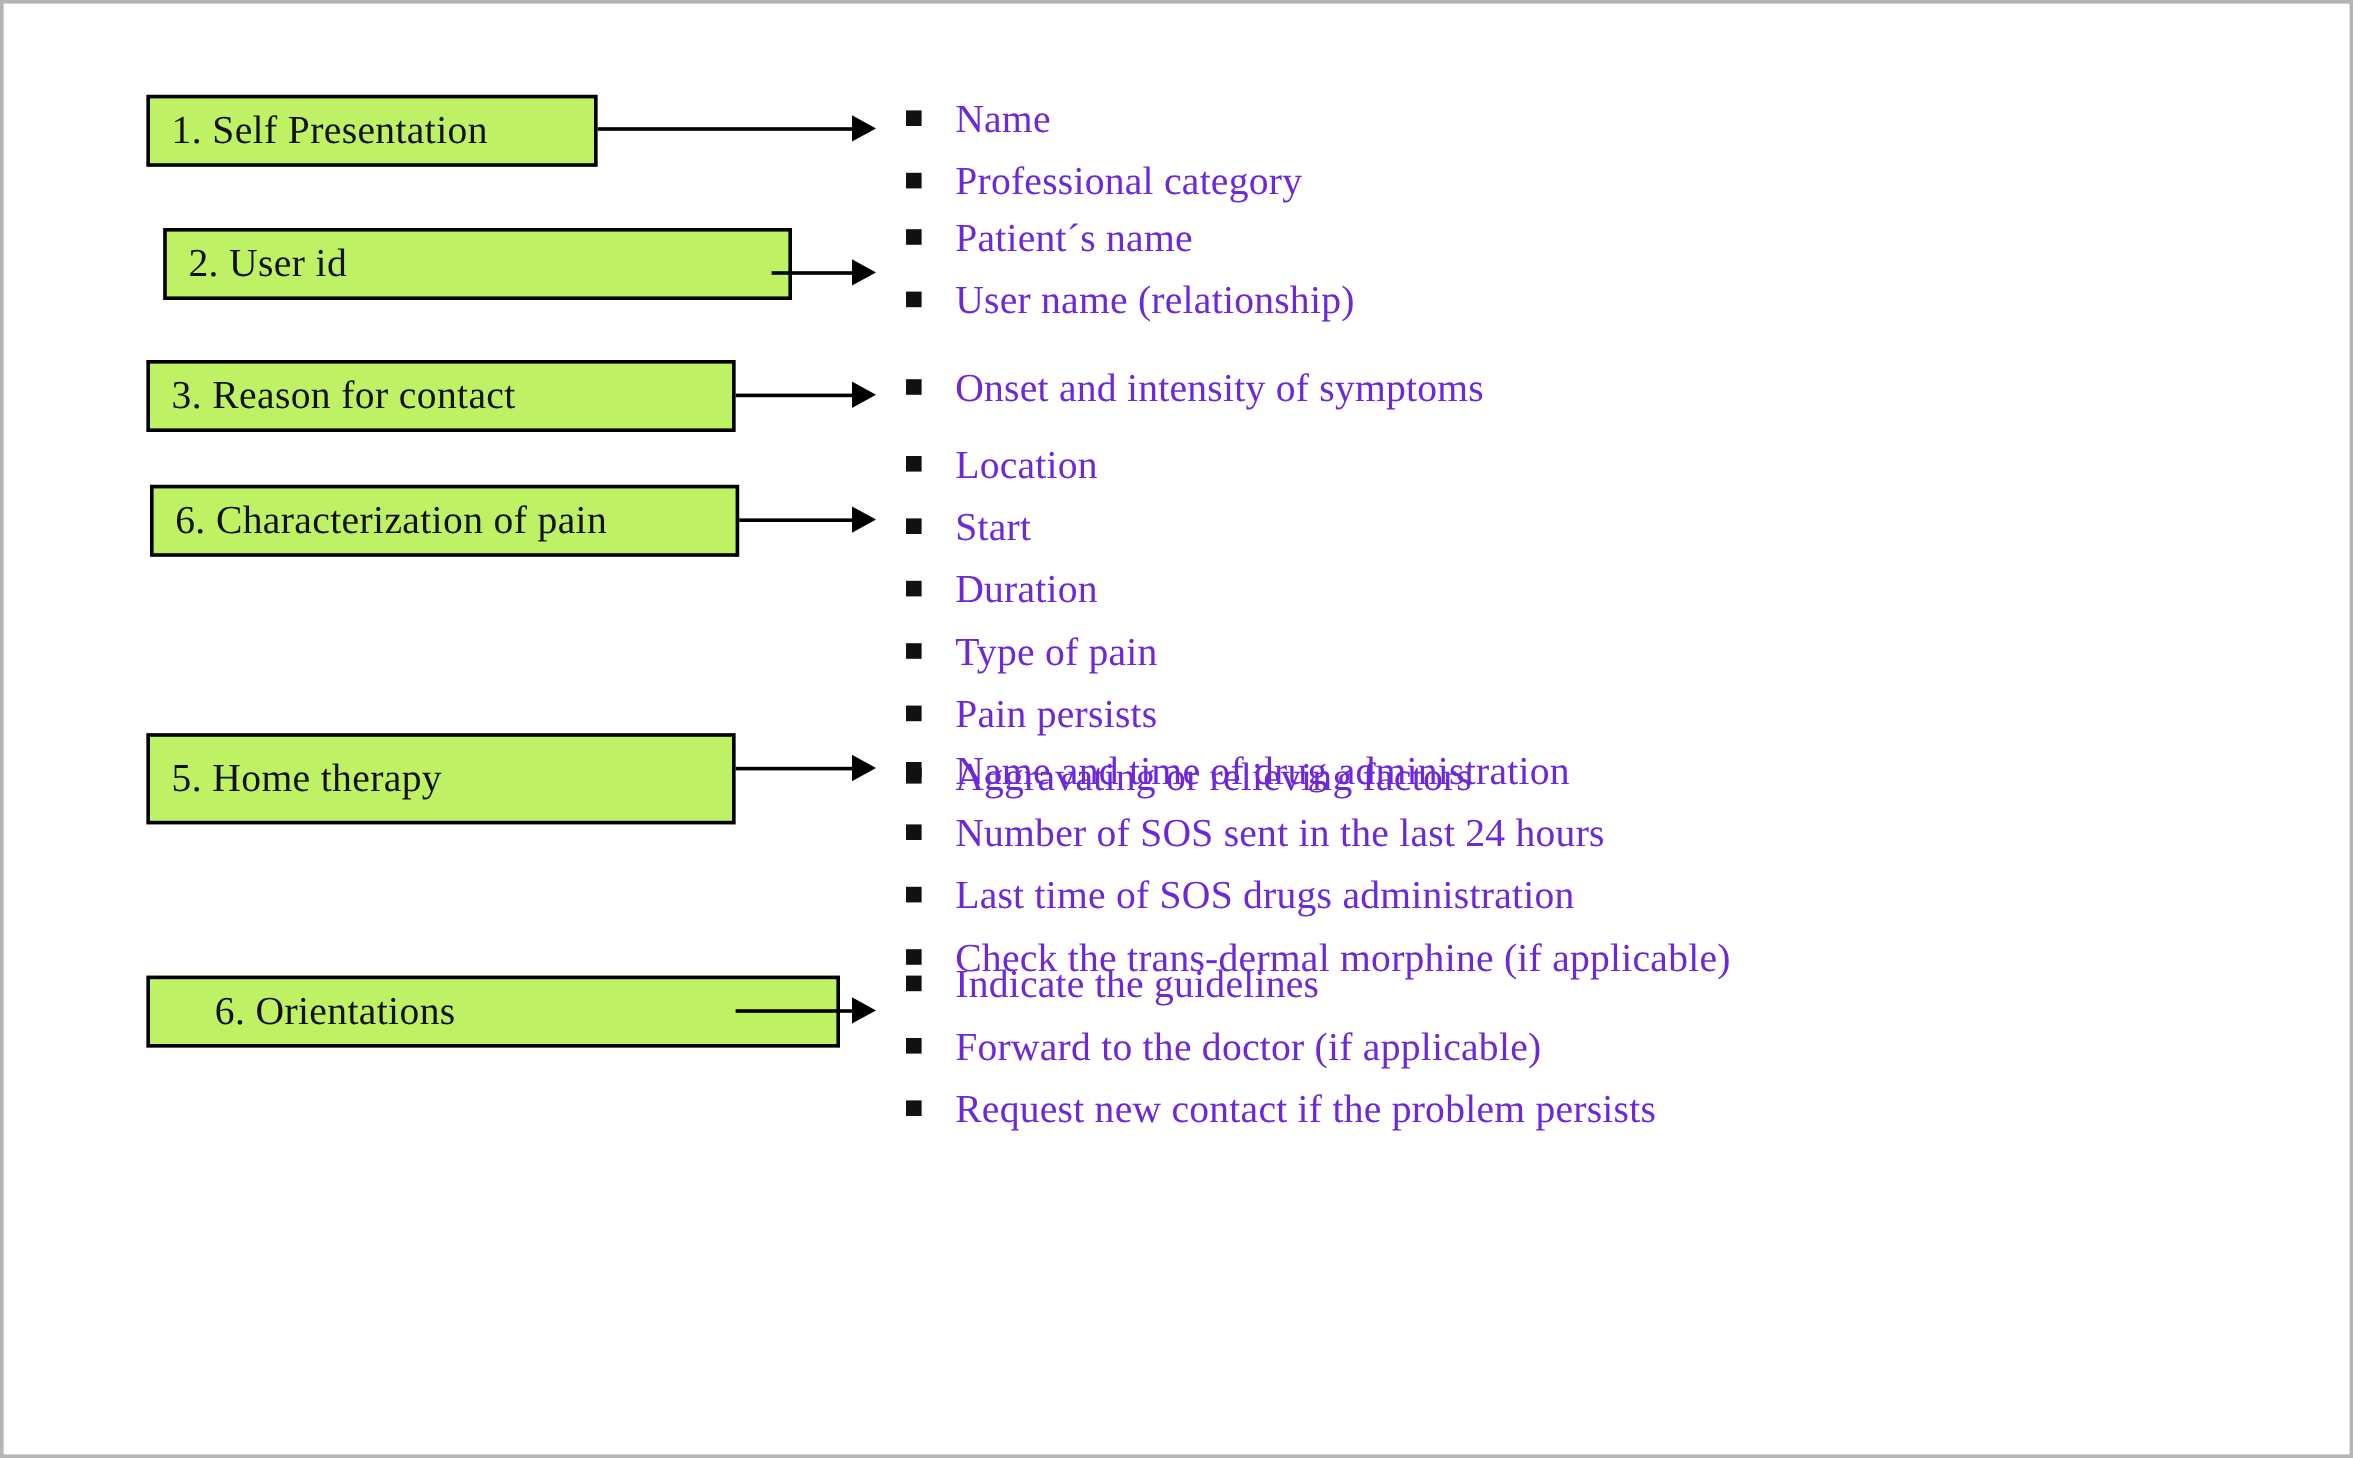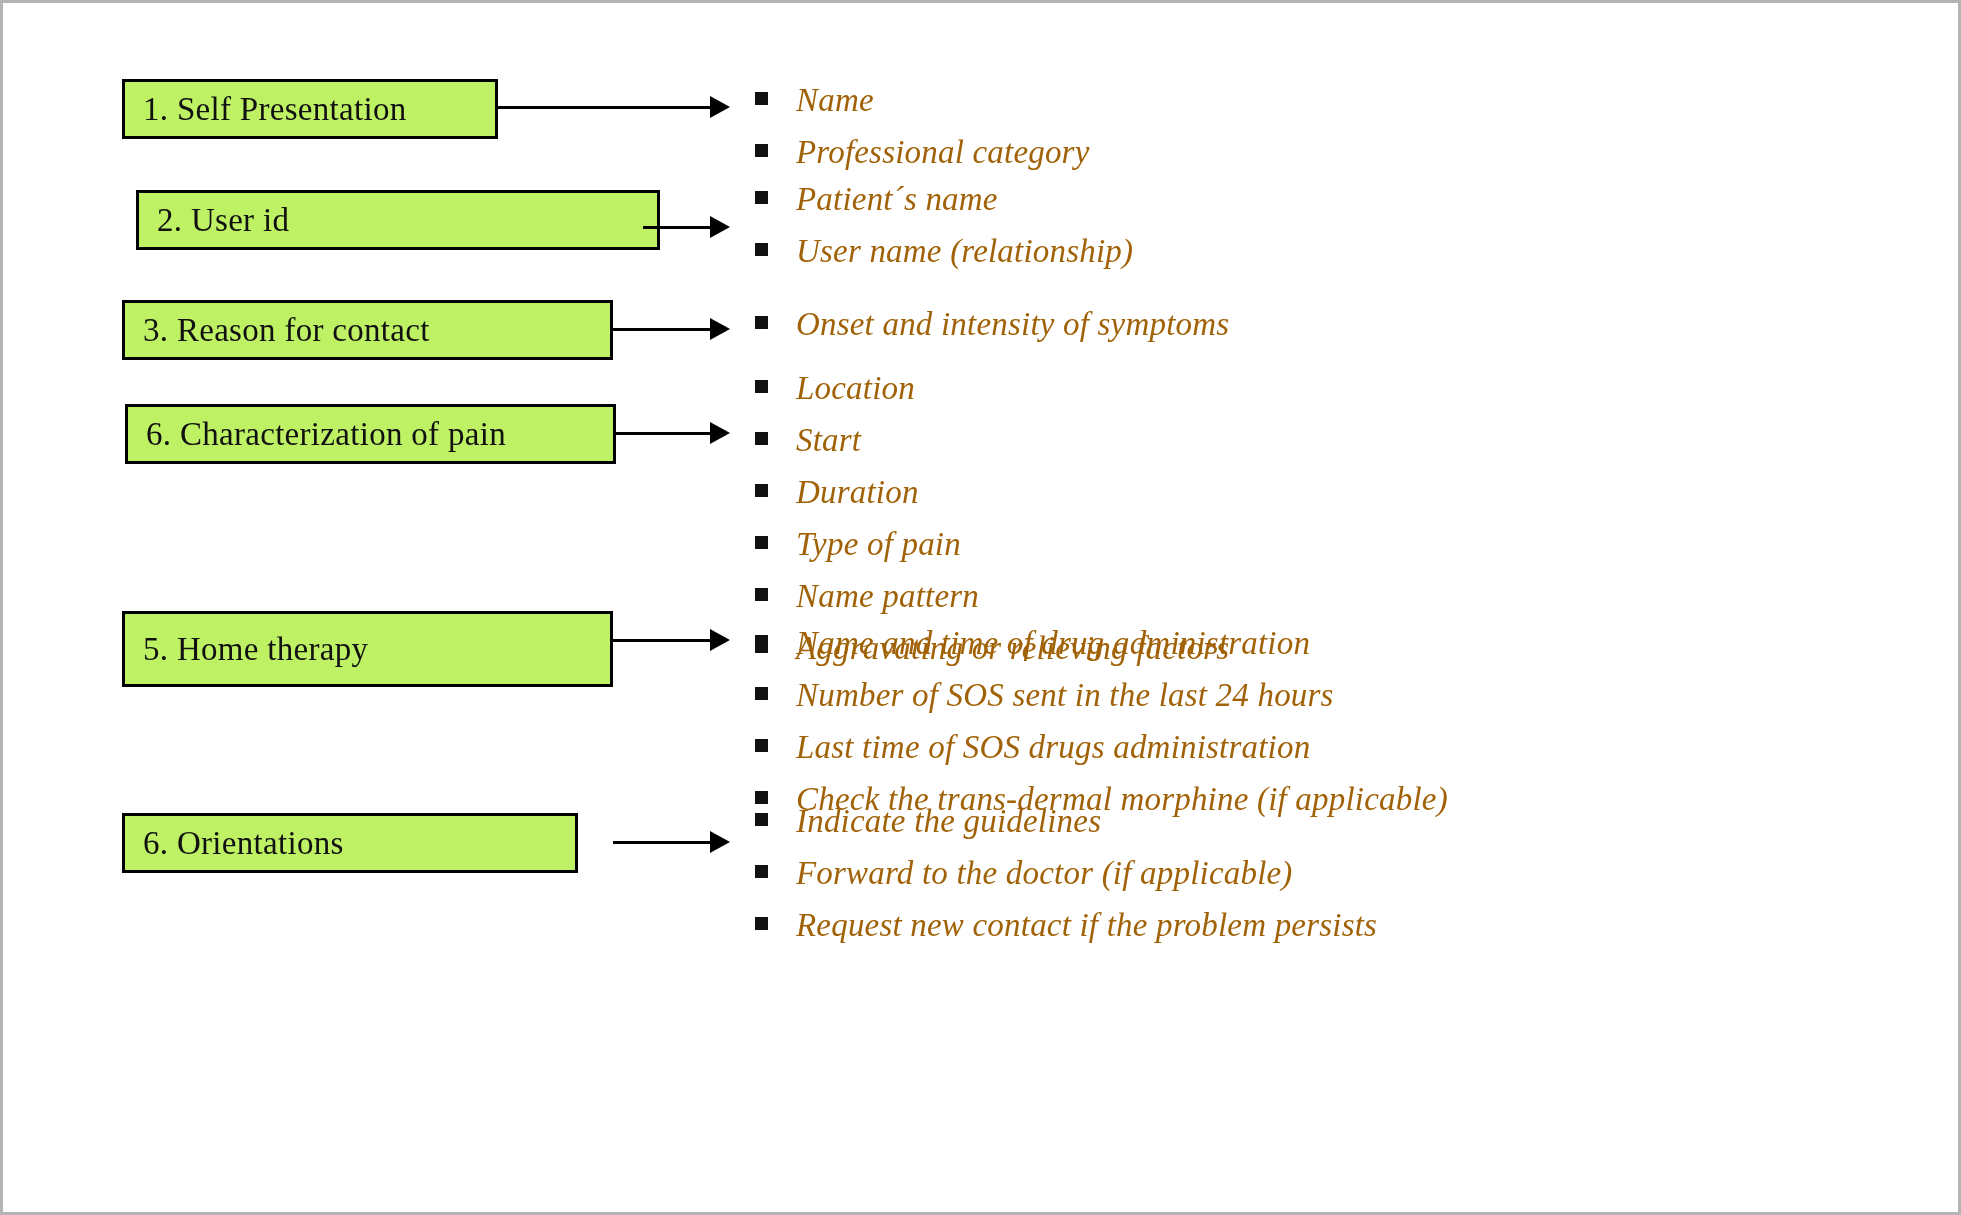--- a/index.html
+++ b/index.html
@@ -66,24 +66,23 @@
     flex: 0 0 auto;
     width: 13px;
     height: 13px;
     background: #111111;
     margin-top: 17px;
     margin-right: 28px;
   }
   .bullet-text {
     font-size: 33px;
     line-height: 50px;
-    color: #a16207;
+    color: #6d28d9;
     white-space: nowrap;
     letter-spacing: 0.2px;
-    font-style: italic;
   }
 </style>
 </head>
 <body>
 
 <div id="page">
 
   <div class="box" style="left:119px; top:76px; width:376px; height:60px;">
     <span class="box-label">1. Self Presentation</span>
   </div>
@@ -149,21 +148,21 @@
     <div class="bullet-row">
       <span class="bullet-mark"></span>
       <span class="bullet-text">Duration</span>
     </div>
     <div class="bullet-row">
       <span class="bullet-mark"></span>
       <span class="bullet-text">Type  of pain</span>
     </div>
     <div class="bullet-row">
       <span class="bullet-mark"></span>
-      <span class="bullet-text">Name pattern</span>
+      <span class="bullet-text">Pain persists</span>
     </div>
     <div class="bullet-row">
       <span class="bullet-mark"></span>
       <span class="bullet-text">Aggravating  or relieving  factors</span>
     </div>
   </div>
 
   <div class="box" style="left:119px; top:608px; width:491px; height:76px;">
     <span class="box-label">5. Home  therapy</span>
   </div>
@@ -182,21 +181,21 @@
     <div class="bullet-row">
       <span class="bullet-mark"></span>
       <span class="bullet-text">Last  time  of SOS drugs  administration</span>
     </div>
     <div class="bullet-row">
       <span class="bullet-mark"></span>
       <span class="bullet-text">Check  the  trans-dermal  morphine  (if  applicable)</span>
     </div>
   </div>
 
-  <div class="box" style="left:119px; top:810px; width:456px; height:60px;">
+  <div class="box" style="left:119px; top:810px; width:578px; height:60px;padding-left:36px;">
     <span class="box-label">6. Orientations</span>
   </div>
   <div class="conn-line" style="left:610px; top:838px; width:99px;"></div>
   <div class="conn-head" style="left:707px; top:828px;"></div>
 
   <div class="bullets" style="top:793px;">
     <div class="bullet-row">
       <span class="bullet-mark"></span>
       <span class="bullet-text">Indicate  the guidelines</span>
     </div>

